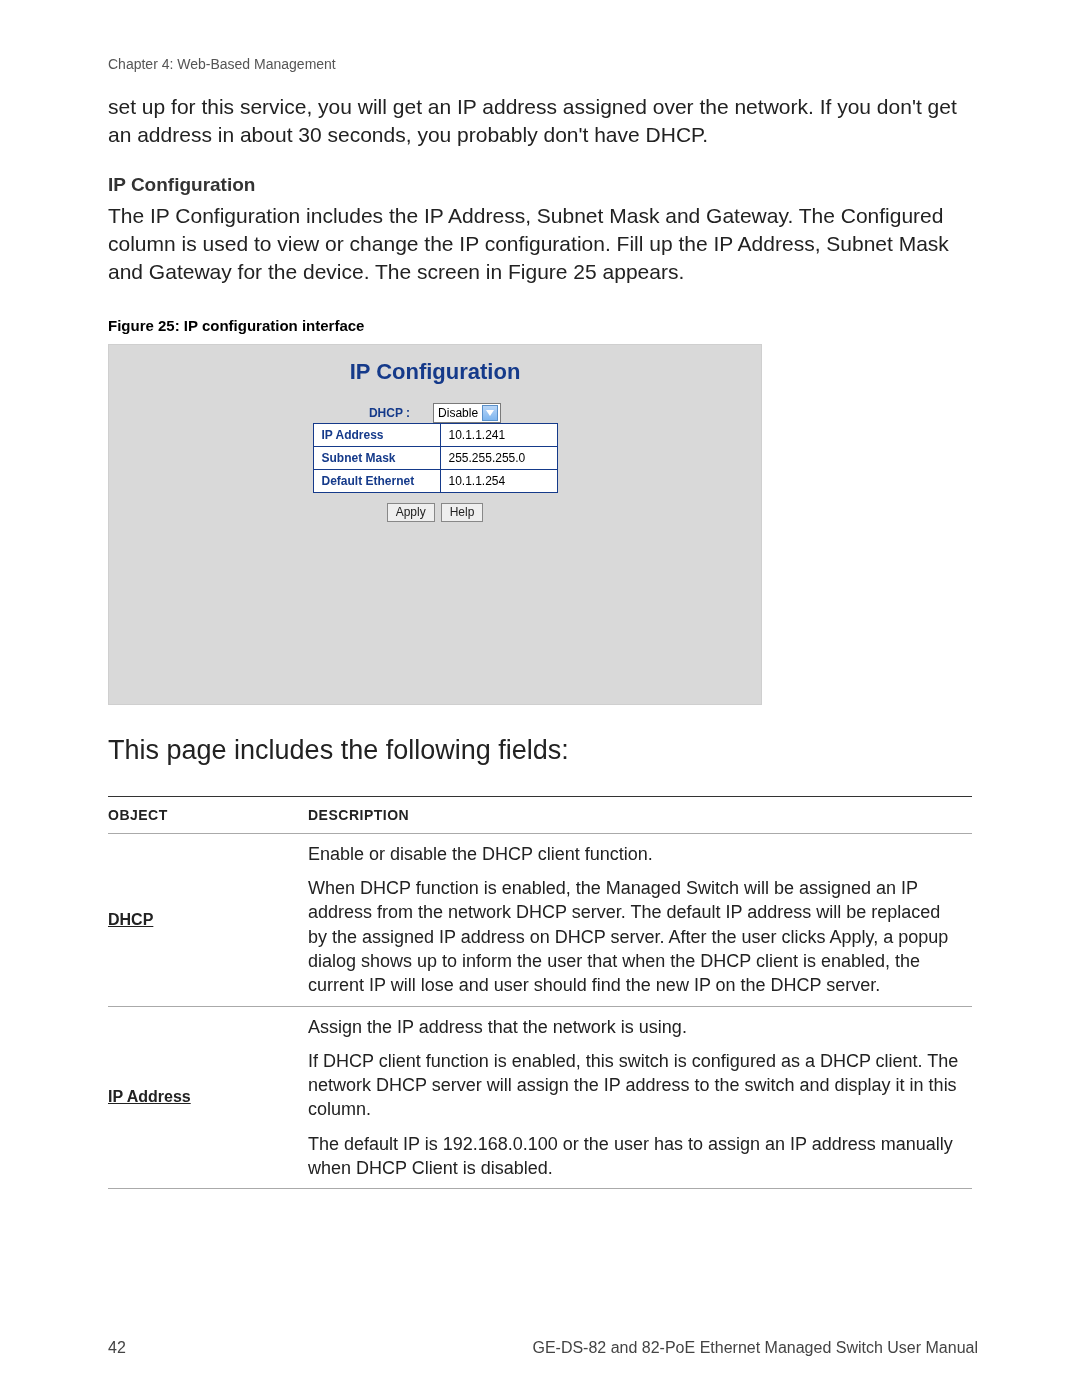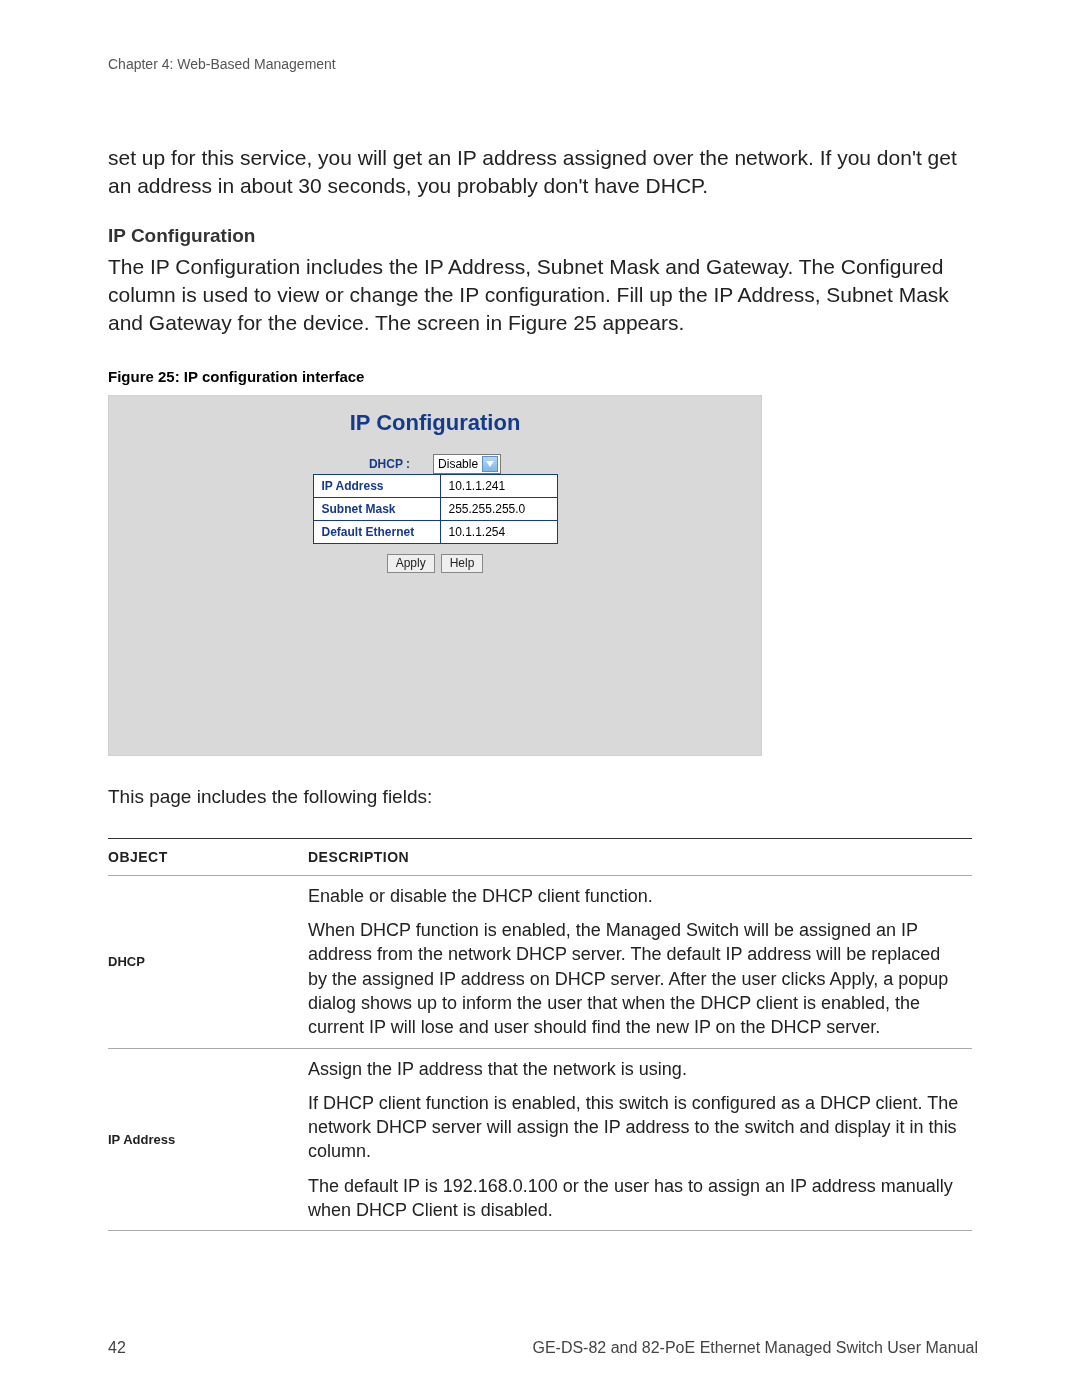--- a/index.html
+++ b/index.html
@@ -12,21 +12,21 @@
   .page {
     width: 1080px;
     min-height: 1397px;
     box-sizing: border-box;
     padding: 56px 108px 56px 108px;
     position: relative;
   }
   .chapter-line {
     font-size: 14px;
     color: #555;
-    margin-bottom: 72px;
+    margin-bottom: 21px;
   }
   .body-text {
     font-size: 21px;
     line-height: 1.35;
     color: #222;
     margin: 0 0 24px 0;
   }
   .section-heading {
     font-size: 19px;
     font-weight: 600;
@@ -131,21 +131,21 @@
     font-family: Arial, sans-serif;
     font-size: 12px;
     background: #efefef;
     border: 1px solid #888;
     padding: 1px 8px 2px 8px;
     cursor: default;
   }
 
   
   .fields-intro {
-    font-size: 19px;
+    font-size: 27px;
     margin: 0 0 30px 0;
   }
   .fields-table {
     width: 100%;
     border-collapse: collapse;
     font-size: 18px;
     color: #222;
   }
   .fields-table thead th {
     text-align: left;
@@ -157,23 +157,24 @@
     border-bottom: 1px solid #aaa;
     text-transform: uppercase;
   }
   .fields-table thead th.col-obj { width: 200px; }
   .fields-table tbody td {
     vertical-align: middle;
     padding: 8px 8px 8px 0;
     border-bottom: 1px solid #aaa;
   }
   .fields-table tbody td.col-obj {
-    font-size: 13px;
+    font-size: 16px;
     font-weight: 700;
     vertical-align: middle;
+    text-decoration: underline;
   }
   .fields-table .desc p {
     margin: 0 0 10px 0;
     line-height: 1.35;
   }
   .fields-table .desc p:last-child { margin-bottom: 0; }
 
   
   .footer {
     position: absolute;

